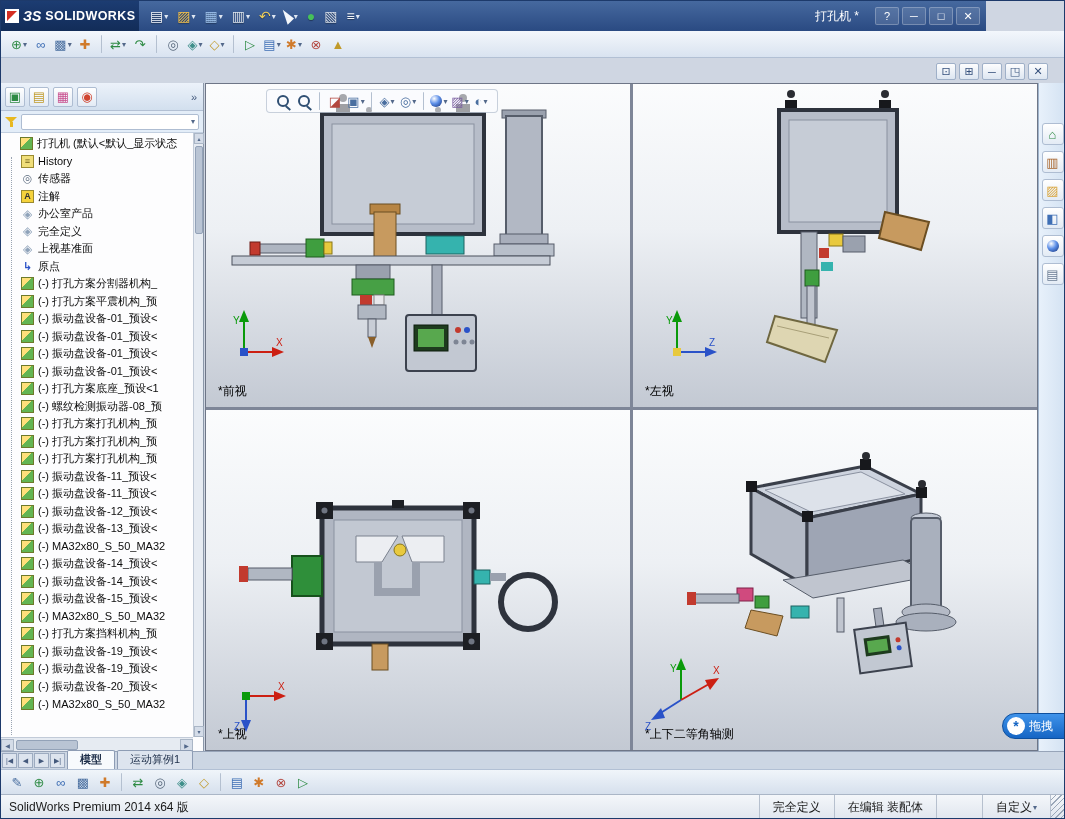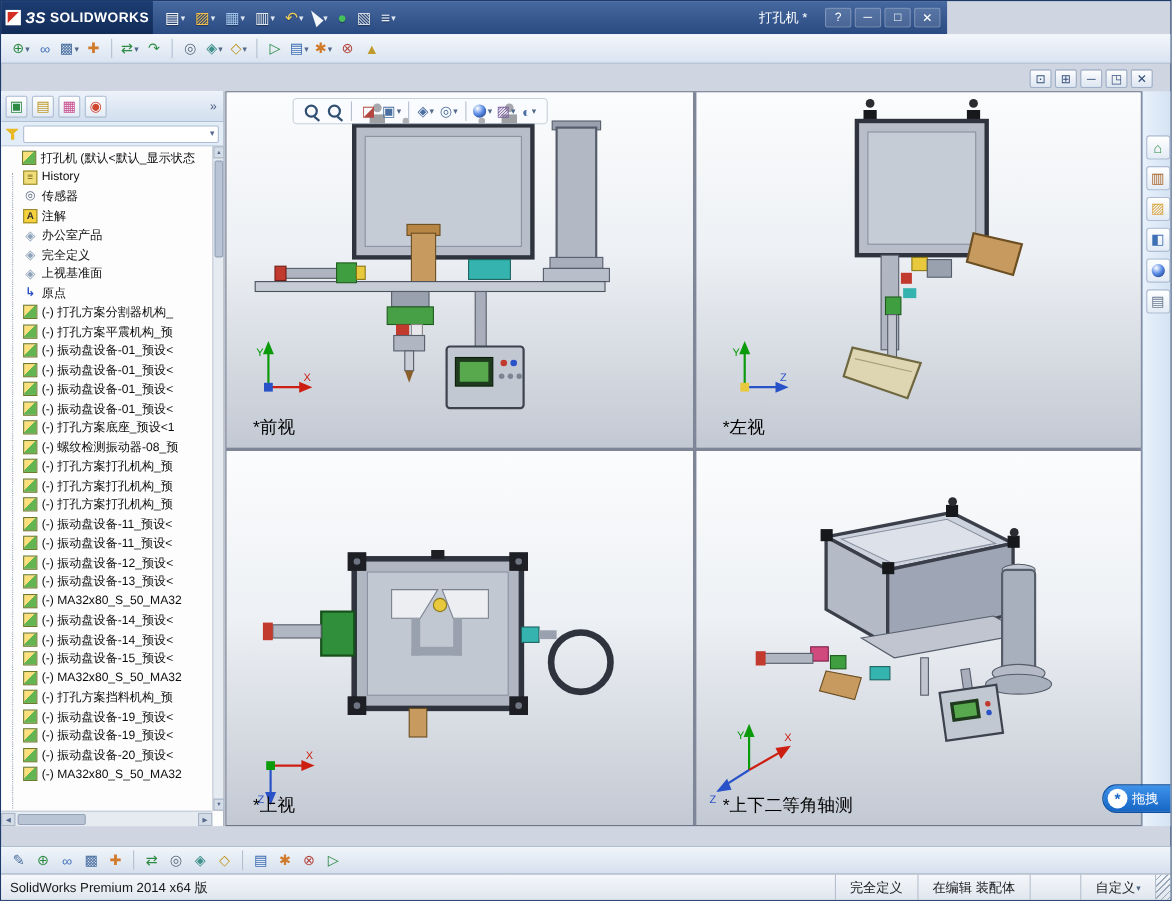--- a/index.html
+++ b/index.html
@@ -3,21 +3,21 @@
 <meta charset="utf-8">
 <style>
   html,body{margin:0;padding:0;background:#8e9aac;}
   *{box-sizing:border-box;}
   #app{position:relative;width:1065px;height:819px;overflow:hidden;
        font-family:"Liberation Sans","DejaVu Sans",sans-serif;
        background:#cfd6e2;border:1px solid #1d3a6b;}
   .abs{position:absolute;}
 
   
-  .titlebar{left:0;top:0;width:860px;height:30px;display:flex;align-items:center;
+  .titlebar{left:0;top:0;width:985px;height:30px;display:flex;align-items:center;
             background:linear-gradient(#46699f,#2a4a82);color:#fff;}
   .applogo{width:138px;height:30px;background:linear-gradient(#1c3c72,#122c58);
            display:flex;align-items:center;gap:4px;padding-left:4px;flex:0 0 auto;}
   .logo-accent{width:14px;height:14px;background:#fff;position:relative;flex:0 0 auto;}
   .logo-accent::after{content:"";position:absolute;left:2px;top:2px;width:0;height:0;
            border-top:10px solid #d42e22;border-right:10px solid transparent;}
   .logo-ds{font-style:italic;font-weight:bold;font-size:14px;}
   .logo-text{font-weight:bold;font-size:12.5px;letter-spacing:.4px;}
   .menus{display:flex;margin-left:4px;}
   .menu{padding:0 8px;font-size:12px;line-height:30px;cursor:default;}
@@ -96,21 +96,21 @@
   .viewports{left:204px;top:82px;width:833px;height:668px;border:1px solid #6e7687;background:#b9bfca;}
   .vp{position:absolute;overflow:hidden;
       background:linear-gradient(180deg,#fbfcfd 0%,#edf0f4 45%,#c3c9d3 100%);}
   .vp svg{position:absolute;left:0;top:0;width:100%;height:100%;}
   .vp-front{left:0;top:0;width:424px;height:323px;}
   .vp-left{left:427px;top:0;width:404px;height:323px;}
   .vp-top{left:0;top:326px;width:424px;height:340px;}
   .vp-iso{left:427px;top:326px;width:404px;height:340px;}
   .split-v{position:absolute;left:424px;top:0;width:3px;height:666px;background:#7e8698;border-left:1px solid #5d market;}
   .split-h{position:absolute;left:0;top:323px;width:831px;height:3px;background:#7e8698;}
-  .vp-label{position:absolute;left:24px;bottom:7px;font-size:16px;color:#000;z-index:3;}
+  .vp-label{position:absolute;left:12px;bottom:7px;font-size:12px;color:#000;z-index:3;}
   .hud{position:absolute;left:60px;top:5px;height:24px;display:flex;align-items:center;gap:1px;padding:0 6px;
        background:rgba(250,252,255,.6);border:1px solid rgba(150,165,185,.5);border-radius:4px;z-index:4;}
 
   
   .taskpane{left:1037px;top:82px;width:28px;height:668px;background:linear-gradient(90deg,#e8f1fb,#d3e2f2);
             border-left:1px solid #9fb4cc;display:flex;flex-direction:column;align-items:center;padding-top:40px;gap:6px;}
   .tp-ic{width:22px;height:22px;display:flex;align-items:center;justify-content:center;font-size:13px;
          background:linear-gradient(#fff,#e3ebf5);border:1px solid #aebdd2;border-radius:3px;}
 
   
@@ -774,20 +774,34 @@
       <span class="tp-ic">
         <span style="color: rgb(106, 123, 146);">▤</span>
       </span>
     </div>
 
   <div class="abs dragchip">
     <span class="chip-ic">*</span>
     <span>拖拽</span>
   </div>
 
+  <div class="abs sheetbar">
+    <span style="display:flex;">
+
+    <span class="nav-btn">|◀</span>
+        <span class="nav-btn">◀</span>
+        <span class="nav-btn">▶</span>
+        <span class="nav-btn">▶|</span>
+      </span>
+    <span style="display:flex;">
+
+    <span class="stab active">模型</span>
+        <span class="stab">运动算例1</span>
+      </span>
+  </div>
 
   <div class="abs btoolbar">
 
       <span class="icn">
         <span class="g" style="color: rgb(74, 111, 160);">✎</span>
       </span>
 
       <span class="icn">
         <span class="g" style="color: rgb(46, 139, 68);">⊕</span>
       </span>

